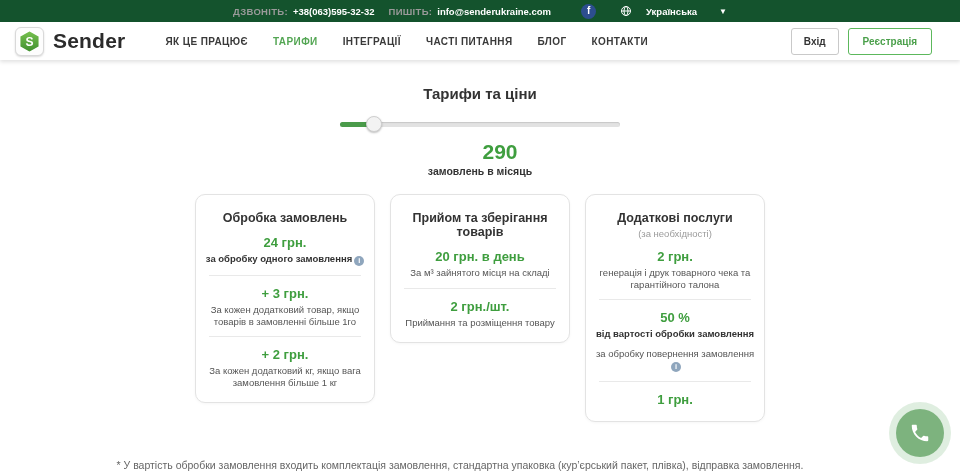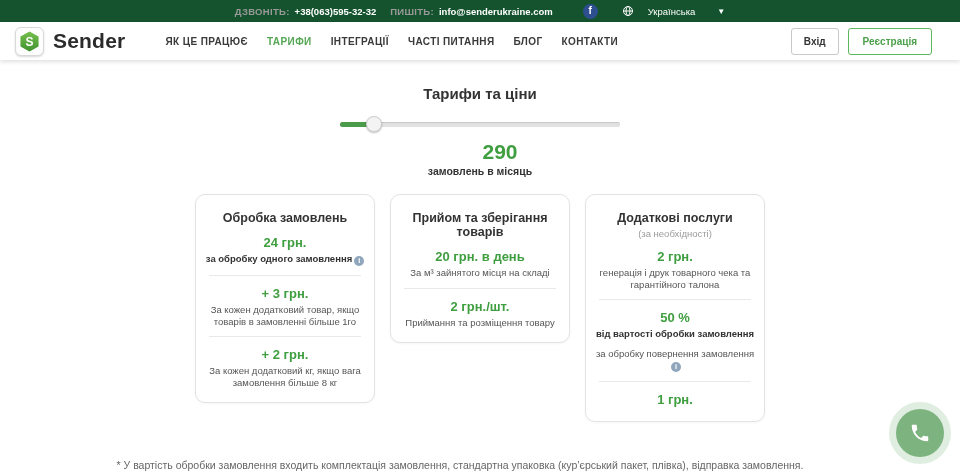--- a/index.html
+++ b/index.html
@@ -9,32 +9,32 @@
   
   .topbar { height:22px; background:#14532d; color:#fff; display:flex;
     align-items:center; justify-content:center; gap:14px; font-size:9.5px; }
   .topbar .lbl { color:#9a9a9a; font-weight:bold; letter-spacing:.3px; }
   .topbar .val { color:#fff; font-weight:bold; }
   .topbar .grp { display:flex; align-items:center; gap:5px; }
   .fb-circle { width:15px; height:15px; border-radius:50%; background:#2d4e8f;
     color:#fff; font-size:10px; font-weight:bold; display:flex; align-items:center;
     justify-content:center; line-height:1; margin-left:16px; cursor:pointer; }
   .globe { margin-left:10px; display:flex; }
-  .lang { font-weight:normal; }
+  .lang { font-weight:bold; }
   .chev { font-size:8px; color:#fff; margin-left:8px; }
 
   
   .header { height:38px; background:#fff; display:flex; align-items:center;
     padding:0 28px 0 15px; box-shadow:0 2px 4px rgba(0,0,0,.12); position:relative; z-index:5; }
   .brand { display:flex; align-items:center; gap:9px; cursor:pointer; }
   .brand-name { font-size:21px; font-weight:bold; color:#2b2b2b; letter-spacing:.2px; }
   .logo-badge { width:29px; height:29px; border-radius:6px; background:#fdfdfd;
     border:1px solid #d9d9d9; display:flex; align-items:center; justify-content:center;
     box-shadow:0 1px 2px rgba(0,0,0,.15); }
-  .nav { display:flex; gap:19px; margin-left:40px; }
+  .nav { display:flex; gap:25px; margin-left:40px; }
   .nav-item { font-size:10px; font-weight:bold; color:#3a3a3a; letter-spacing:.4px;
     cursor:pointer; white-space:nowrap; }
   .nav-item.active { color:#54a654; }
   .auth { margin-left:auto; display:flex; gap:9px; }
   .btn { font-size:10px; font-weight:bold; border-radius:3px; padding:1px 12px;
     background:#fff; cursor:pointer; white-space:nowrap; }
   .btn-login { border:1px solid #c9c9c9; color:#333; }
   .btn-register { border:1px solid #5cb85c; color:#4ba04b; padding:7px 14px; }
 
   
@@ -155,21 +155,21 @@
       <div class="card-title">Обробка замовлень</div>
       <div class="price">24 грн.</div>
       <div class="desc-bold">
         <span>за обробку одного замовлення</span><span class="info-dot">i</span>
       </div>
       <hr>
       <div class="price">+ 3 грн.</div>
       <div class="desc">За кожен додатковий товар, якщо товарів в замовленні більше 1го</div>
       <hr>
       <div class="price">+ 2 грн.</div>
-      <div class="desc">За кожен додатковий кг, якщо вага замовлення більше 8 кг</div>
+      <div class="desc">За кожен додатковий кг, якщо вага замовлення більше 1 кг</div>
     </div>
 
     <div class="card">
       <div class="card-title">Прийом та зберігання товарів</div>
       <div class="price">20 грн. в день</div>
       <div class="desc">За м³ зайнятого місця на складі</div>
       <hr>
       <div class="price">2 грн./шт.</div>
       <div class="desc">Приймання та розміщення товару</div>
     </div>

